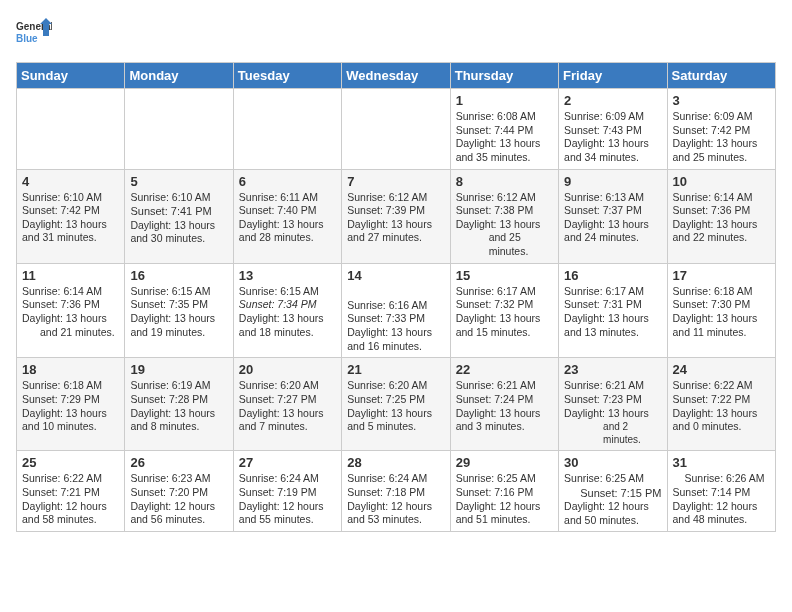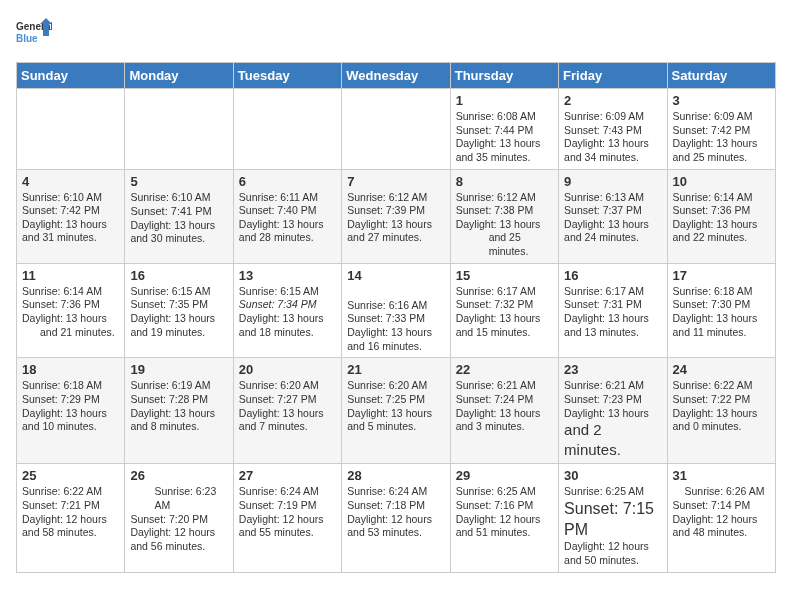--- a/index.html
+++ b/index.html
@@ -263,41 +263,41 @@
           <span style="display: block; font-size: 10.5px; line-height: 1.3;">Sunrise: 6:21 AM</span>
           <span style="display: block; font-size: 10.5px; line-height: 1.3;">Sunset: 7:24 PM</span>
           <span style="display: block; font-size: 10.5px; line-height: 1.3;">Daylight: 13 hours</span>
           <span style="display: block; font-size: 10.5px; line-height: 1.3;">and 3 minutes.</span>
         </td>
         <td>
           <span class="day-num">23</span>
           <span style="display: block; font-size: 10.5px; line-height: 1.3;">Sunrise: 6:21 AM</span>
           <span style="display: block; font-size: 10.5px; line-height: 1.3;">Sunset: 7:23 PM</span>
           <span style="display: block; font-size: 10.5px; line-height: 1.3;">Daylight: 13 hours</span>
-          <span style="display: block; font-size: 15px; line-height: 1.3;">and 2 minutes.</span>
+          <span style="display: block; font-size: 10px; line-height: 1.3; margin-left: 39px;">and 2 minutes.</span>
         </td>
         <td>
           <span class="day-num">24</span>
           <span style="display: block; font-size: 10.5px; line-height: 1.3;">Sunrise: 6:22 AM</span>
           <span style="display: block; font-size: 10.5px; line-height: 1.3;">Sunset: 7:22 PM</span>
           <span style="display: block; font-size: 10.5px; line-height: 1.3;">Daylight: 13 hours</span>
           <span style="display: block; font-size: 10.5px; line-height: 1.3;">and 0 minutes.</span>
         </td>
       </tr>
       <tr>
         <td>
           <span class="day-num">25</span>
           <span style="display: block; font-size: 10.5px; line-height: 1.3;">Sunrise: 6:22 AM</span>
           <span style="display: block; font-size: 10.5px; line-height: 1.3;">Sunset: 7:21 PM</span>
           <span style="display: block; font-size: 10.5px; line-height: 1.3;">Daylight: 12 hours</span>
           <span style="display: block; font-size: 10.5px; line-height: 1.3;">and 58 minutes.</span>
         </td>
         <td>
           <span class="day-num">26</span>
-          <span style="display: block; font-size: 10.5px; line-height: 1.3; margin-left: 24px;">Sunrise: 6:23 AM</span>
+          <span style="display: block; font-size: 10.5px; line-height: 1.3;">Sunrise: 6:23 AM</span>
           <span style="display: block; font-size: 10.5px; line-height: 1.3;">Sunset: 7:20 PM</span>
           <span style="display: block; font-size: 10.5px; line-height: 1.3;">Daylight: 12 hours</span>
           <span style="display: block; font-size: 10.5px; line-height: 1.3;">and 56 minutes.</span>
         </td>
         <td>
           <span class="day-num">27</span>
           <span style="display: block; font-size: 10.5px; line-height: 1.3;">Sunrise: 6:24 AM</span>
           <span style="display: block; font-size: 10.5px; line-height: 1.3;">Sunset: 7:19 PM</span>
           <span style="display: block; font-size: 10.5px; line-height: 1.3;">Daylight: 12 hours</span>
           <span style="display: block; font-size: 10.5px; line-height: 1.3;">and 55 minutes.</span>
@@ -312,21 +312,21 @@
         <td>
           <span class="day-num">29</span>
           <span style="display: block; font-size: 10.5px; line-height: 1.3;">Sunrise: 6:25 AM</span>
           <span style="display: block; font-size: 10.5px; line-height: 1.3;">Sunset: 7:16 PM</span>
           <span style="display: block; font-size: 10.5px; line-height: 1.3;">Daylight: 12 hours</span>
           <span style="display: block; font-size: 10.5px; line-height: 1.3;">and 51 minutes.</span>
         </td>
         <td>
           <span class="day-num">30</span>
           <span style="display: block; font-size: 10.5px; line-height: 1.3;">Sunrise: 6:25 AM</span>
-          <span style="display: block; font-size: 16px; line-height: 1.3;">Sunset: 7:15 PM</span>
+          <span style="display: block; font-size: 11px; line-height: 1.3; text-align: right;">Sunset: 7:15 PM</span>
           <span style="display: block; font-size: 10.5px; line-height: 1.3;">Daylight: 12 hours</span>
           <span style="display: block; font-size: 10.5px; line-height: 1.3;">and 50 minutes.</span>
         </td>
         <td>
           <span class="day-num">31</span>
           <span style="display: block; font-size: 10.5px; line-height: 1.3; margin-left: 12px;">Sunrise: 6:26 AM</span>
           <span style="display: block; font-size: 10.5px; line-height: 1.3;">Sunset: 7:14 PM</span>
           <span style="display: block; font-size: 10.5px; line-height: 1.3;">Daylight: 12 hours</span>
           <span style="display: block; font-size: 10.5px; line-height: 1.3;">and 48 minutes.</span>
         </td>

